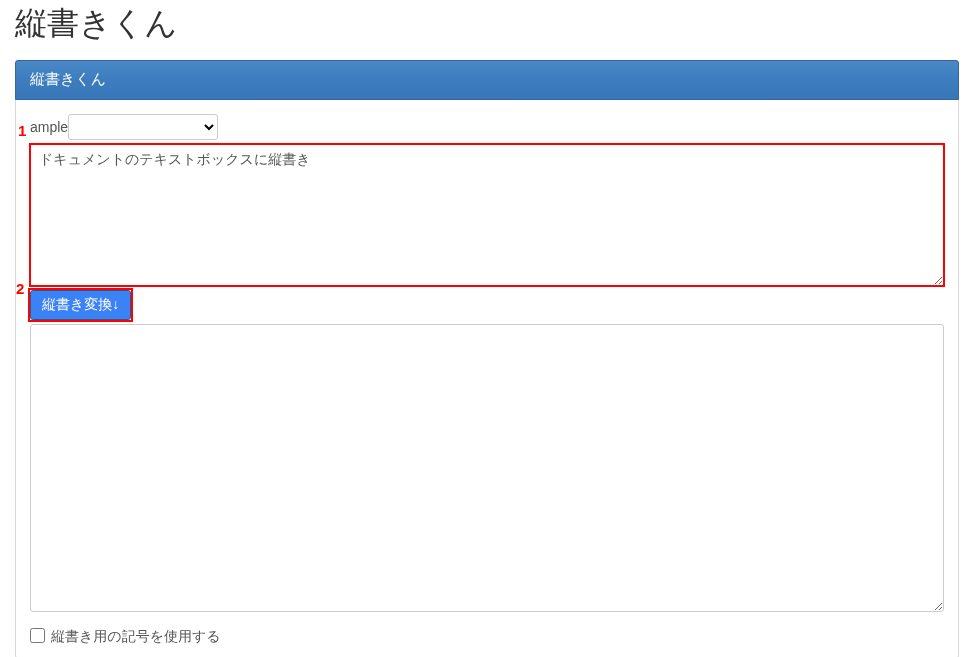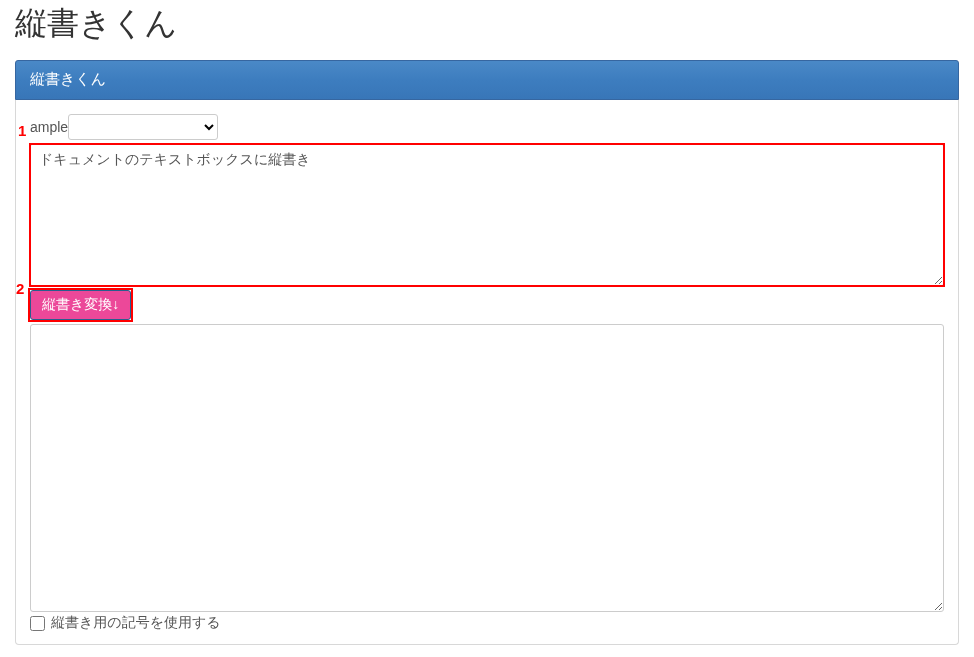--- a/index.html
+++ b/index.html
@@ -68,21 +68,21 @@
       resize: both;
       border: 1px solid #ccc;
       border-radius: 2px;
       padding: 6px 8px;
       font-size: 14px;
       color: #555;
       font-family: inherit;
       display: block;
     }
     .convert-btn {
-      background: #ec4899;
+      background: #3b82f6;
       border: 1px solid #285e8e;
       color: #fff;
       font-size: 14px;
       padding: 5px 11px;
       border-radius: 3px;
       cursor: pointer;
       display: inline-block;
       margin-top: 0;
     }
     textarea.output-area {
@@ -93,23 +93,23 @@
       border-radius: 3px;
       padding: 6px 8px;
       font-size: 14px;
       font-family: "ＭＳ ゴシック", monospace;
       color: #555;
       display: block;
       margin-top: 4px;
     }
     .checkbox-row {
       display: flex;
-      align-items: center;
+      align-items: flex-start;
       gap: 6px;
-      margin-top: 2px;
+      margin-top: 16px;
       font-size: 14px;
     }
     .checkbox-row input[type=checkbox] {
       width: 15px;
       height: 15px;
     }
     .checkbox-main-label { color: #555; }
     .checkbox-hint { color: #999; }
 
     

